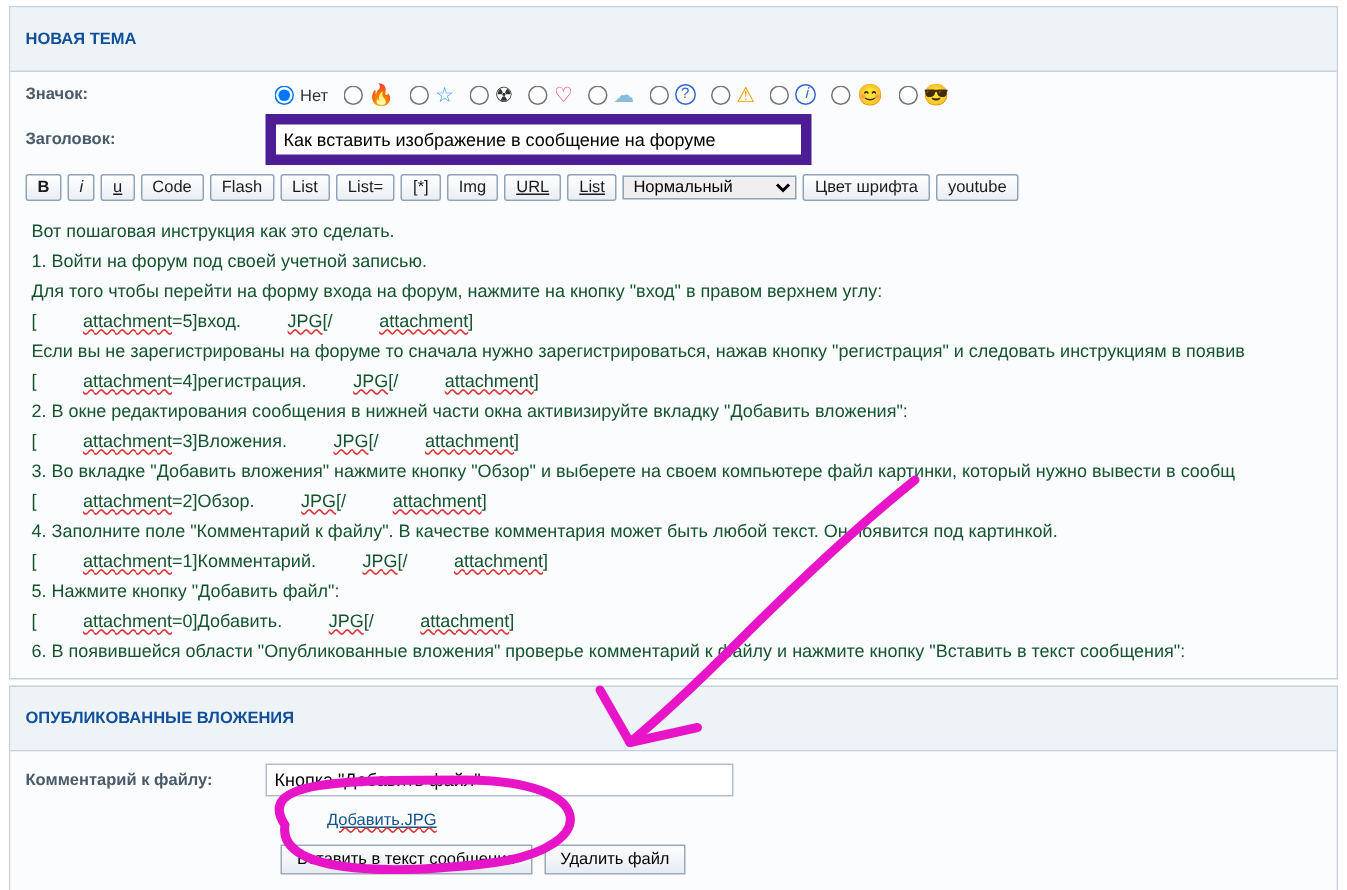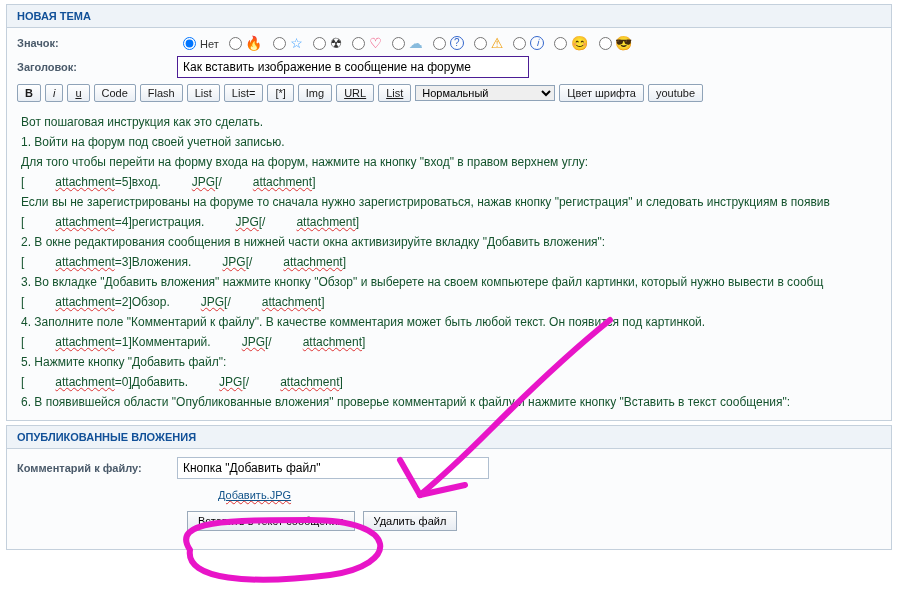--- a/index.html
+++ b/index.html
@@ -15,21 +15,21 @@
   .panel {
     border: 1px solid #c4d0dc;
     margin: 4px 6px;
     background: #fafcfe;
   }
   .panel-header {
     background: #eef3f8;
     color: #115098;
     font-weight: bold;
     font-size: 11px;
-    padding: 5px 10px;
+    padding: 15px 10px;
     border-bottom: 1px solid #c4d0dc;
     font-family: Arial, Helvetica, sans-serif;
   }
   .panel-body {
     padding: 8px 10px;
     background: #fbfcfd;
   }
   .row {
     display: flex;
     align-items: center;
@@ -53,21 +53,21 @@
     gap: 2px;
   }
   .icon {
     font-size: 14px;
     line-height: 1;
   }
   input[type="radio"] { margin: 0 2px 0 6px; }
   input[type="text"].title {
     width: 340px;
     padding: 3px 5px;
-    border: 1px solid #4c1d95;
+    border: 7px solid #4c1d95;
     font-size: 12px;
     background: #fff;
   }
   .toolbar {
     display: flex;
     flex-wrap: wrap;
     gap: 4px;
     margin: 4px 0 10px 0;
     align-items: center;
   }
@@ -79,21 +79,21 @@
     cursor: pointer;
     color: #1a1a1a;
     border-radius: 2px;
     font-family: Verdana, Arial, sans-serif;
   }
   .tb-btn u { text-decoration: underline; }
   select.fsize {
     border: 1px solid #8fa3b8;
     padding: 0 2px;
     font-size: 11px;
-    width: 140px;
+    width: 116px;
   }
   .editor-text {
     font-size: 12px;
     line-height: 20px;
     color: #14532d;
     padding-left: 4px;
   }
   .editor-text p { margin: 0; }
   .wavy {
     text-decoration: underline wavy #d33;

